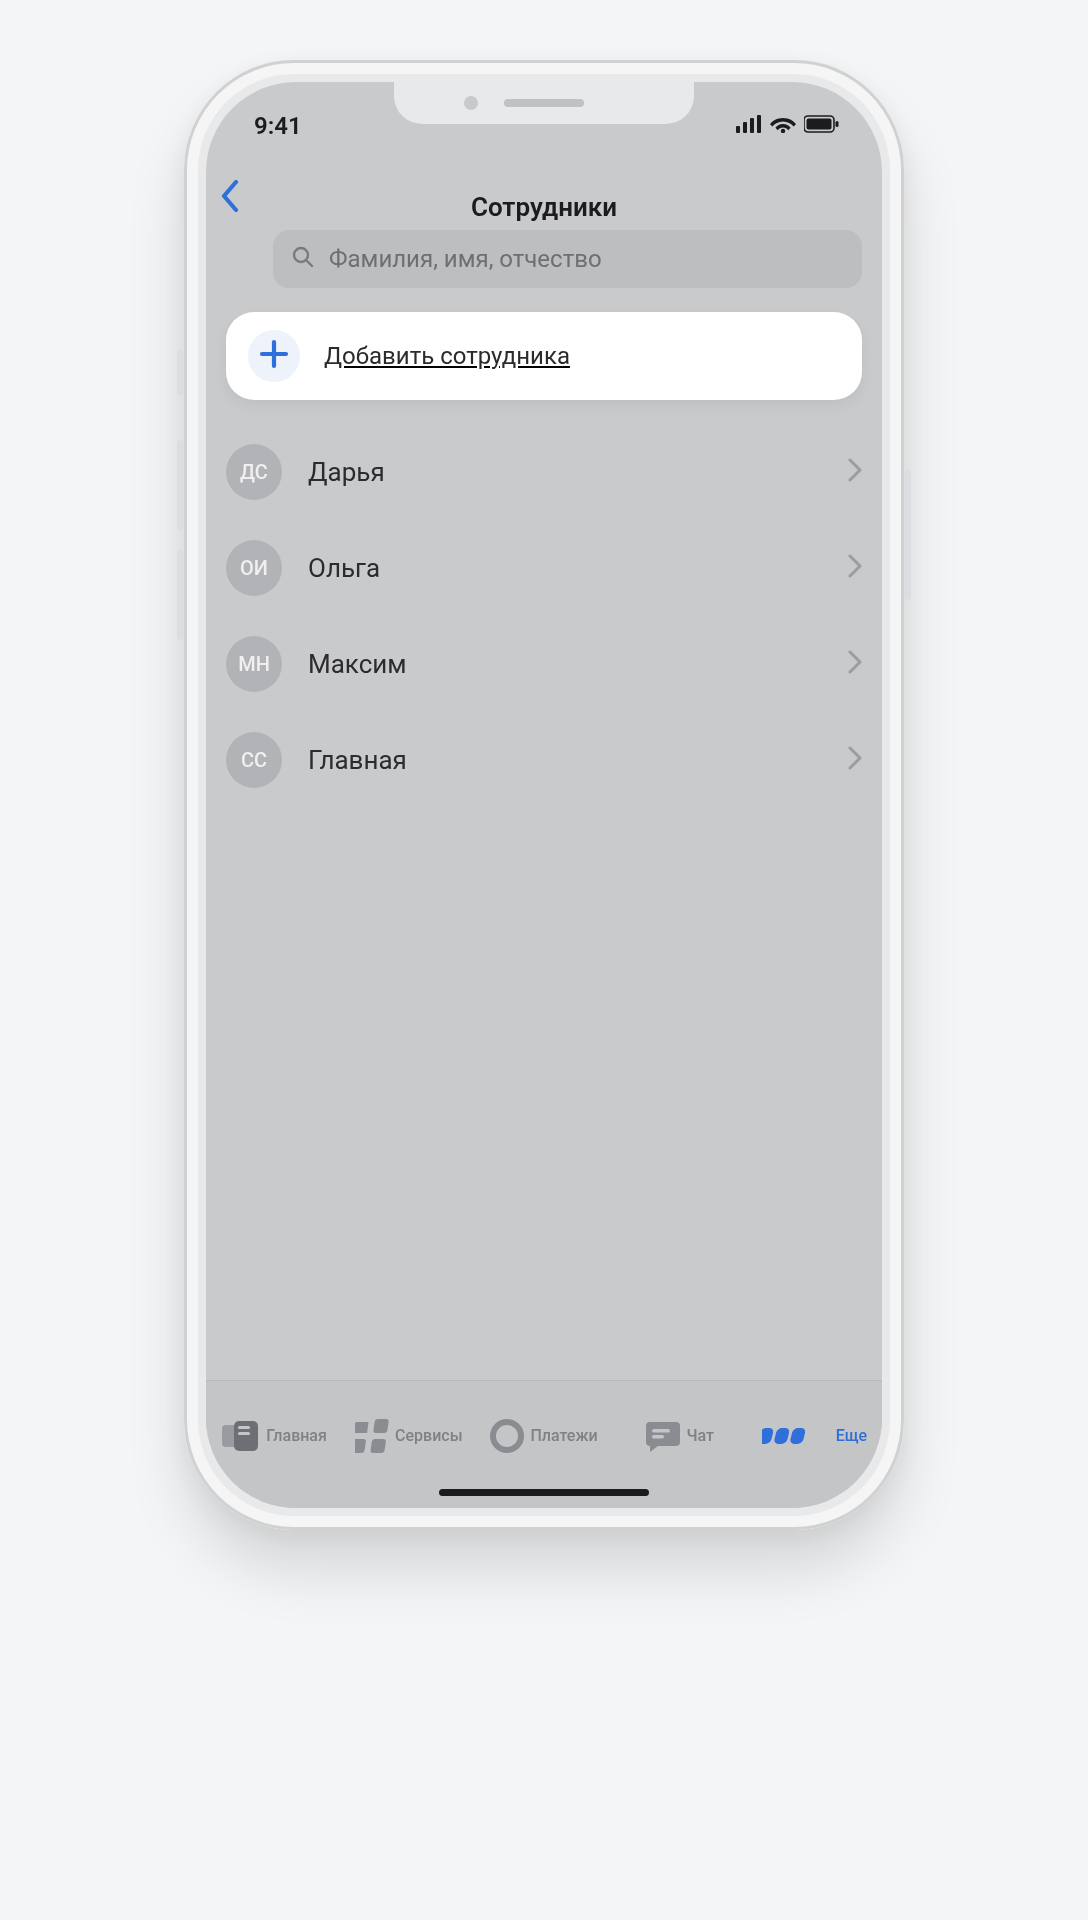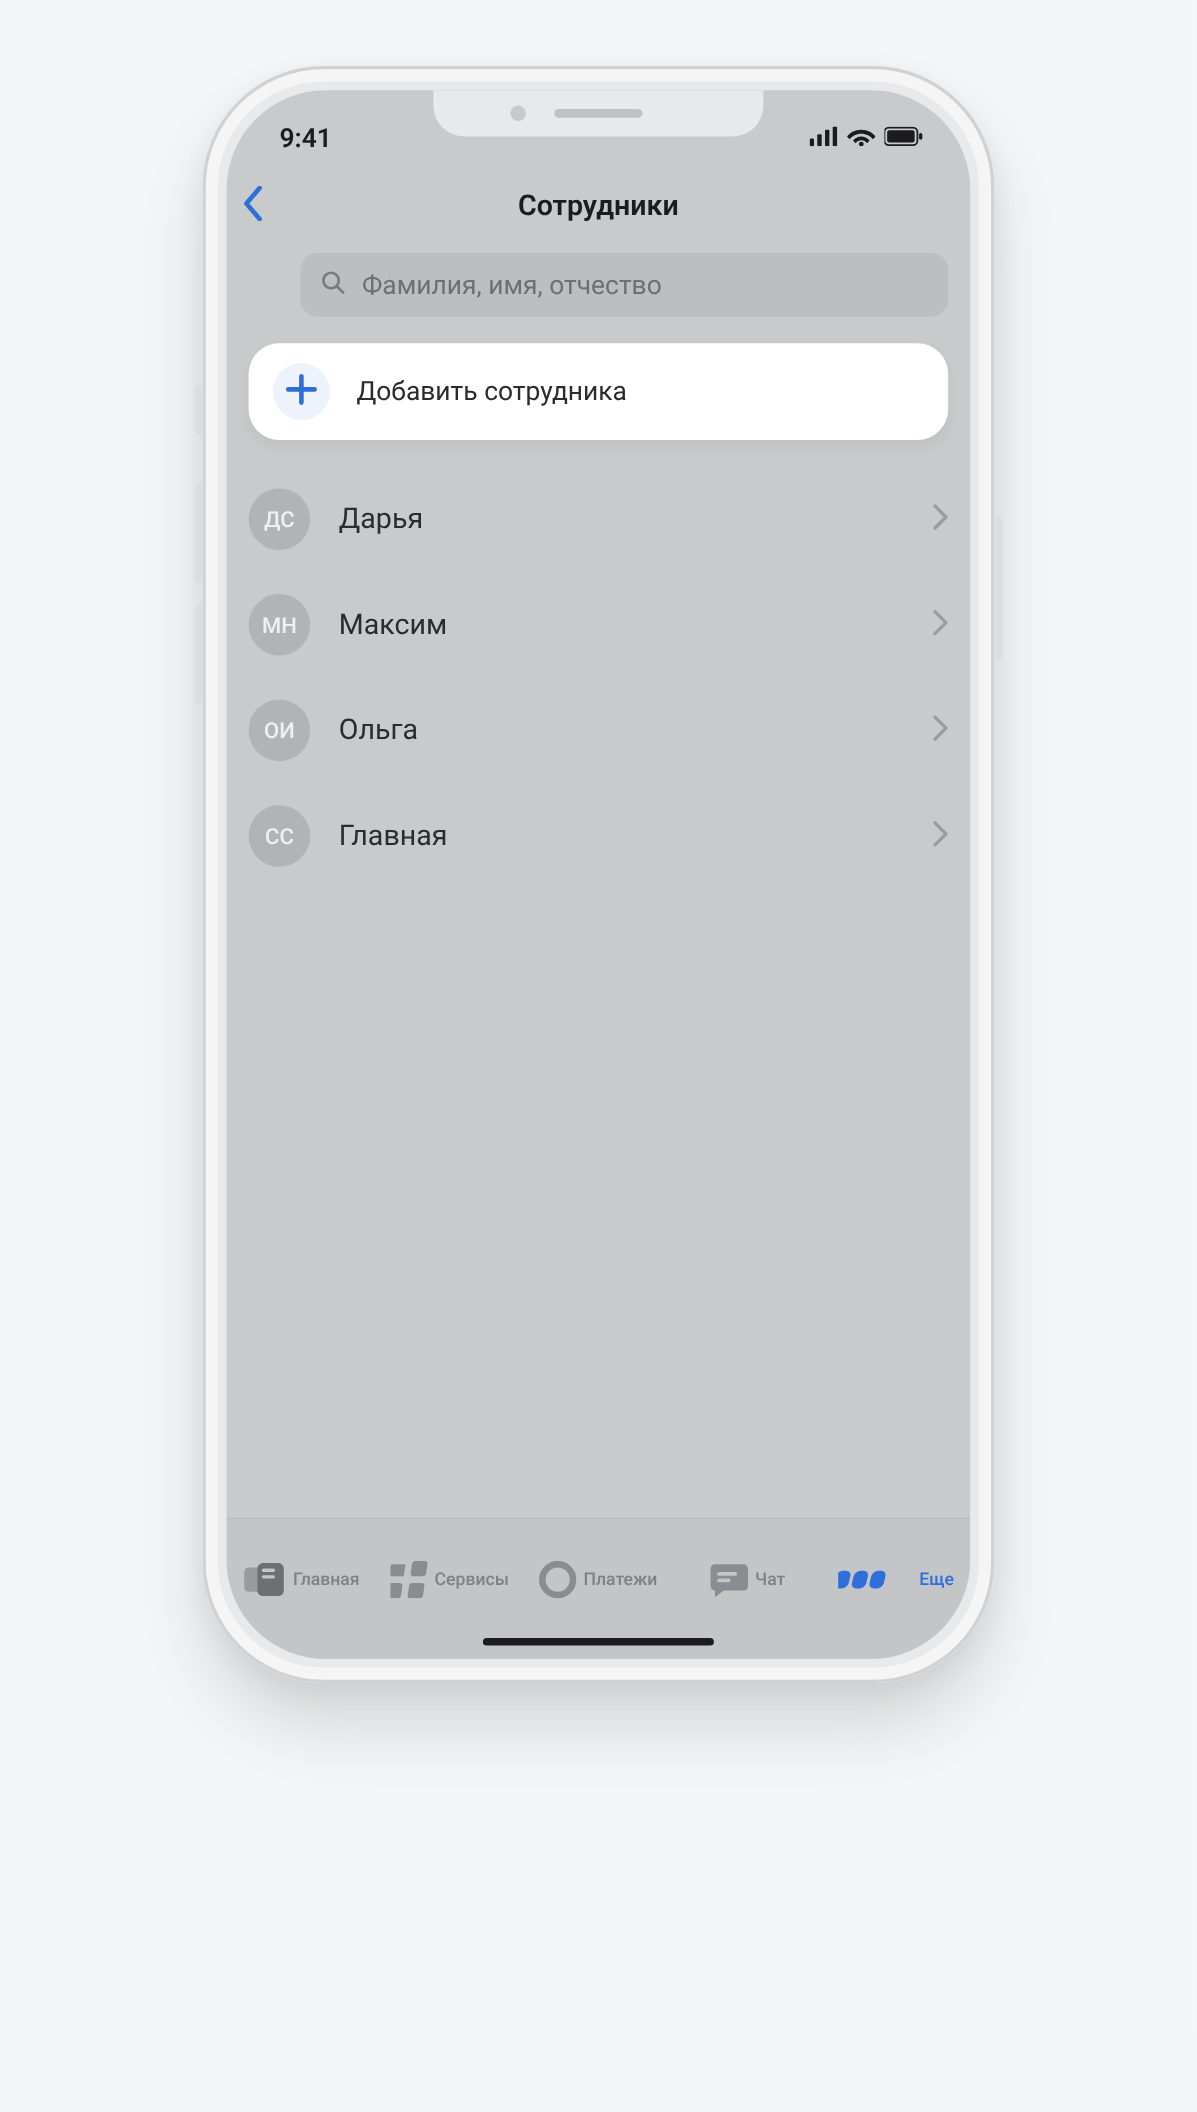--- a/index.html
+++ b/index.html
@@ -72,21 +72,21 @@
       position: relative;
       z-index: 5;
     }
     .status-time { font-size: 24px; font-weight: 600; color:#1c1c1e; }
     .status-right { display:flex; align-items:center; gap:8px; }
 
     
     .header {
       height: 70px;
       display:flex;
-      align-items:center;
+      align-items:flex-end;
       position: relative;
       padding: 0 0;
     }
     .back { width:48px; height:48px; display:flex; align-items:center; justify-content:center; }
     .header-title { position:absolute; left:0; right:0; text-align:center; font-size:26px; font-weight:600; color:#1c1c1e; pointer-events:none;}
 
     
     .search-wrap { padding: 8px 20px 18px; margin-left: 47px; }
     .search {
       height: 58px;
@@ -105,20 +105,21 @@
     
     .add-card {
       margin: 6px 20px 24px;
       background:#ffffff;
       border-radius: 28px;
       height: 88px;
       display:flex; align-items:center;
       padding: 0 22px;
       gap: 24px;
       box-shadow: 0 6px 14px rgba(0,0,0,0.05);
+      text-decoration: underline;
     }
     .plus-circle{
       width:52px;height:52px;border-radius:50%;
       background:#eef3fb; display:flex;align-items:center;justify-content:center;
     }
     .add-label{ font-size:24px; color:#2b2b2d; }
 
     
     .list { padding: 0 20px; }
     .row {
@@ -240,30 +241,30 @@
 
       <div class="row">
         <div class="avatar">ДС</div>
         <div class="row-name">Дарья</div>
         <span class="chev"><svg width="14" height="24" viewBox="0 0 14 24">
               <path d="M2 2 L12 12 L2 22" stroke="#6e6f73" stroke-width="3" fill="none" stroke-linecap="round" stroke-linejoin="round"></path>
             </svg></span>
       </div>
 
       <div class="row">
-        <div class="avatar">МН</div>
-        <div class="row-name">Максим</div>
+        <div class="avatar">ОИ</div>
+        <div class="row-name">Ольга</div>
         <span class="chev"><svg width="14" height="24" viewBox="0 0 14 24">
               <path d="M2 2 L12 12 L2 22" stroke="#6e6f73" stroke-width="3" fill="none" stroke-linecap="round" stroke-linejoin="round"></path>
             </svg></span>
       </div>
 
       <div class="row">
-        <div class="avatar">ОИ</div>
-        <div class="row-name">Ольга</div>
+        <div class="avatar">МН</div>
+        <div class="row-name">Максим</div>
         <span class="chev"><svg width="14" height="24" viewBox="0 0 14 24">
               <path d="M2 2 L12 12 L2 22" stroke="#6e6f73" stroke-width="3" fill="none" stroke-linecap="round" stroke-linejoin="round"></path>
             </svg></span>
       </div>
 
       <div class="row">
         <div class="avatar">СС</div>
         <div class="row-name">Главная</div>
         <span class="chev"><svg width="14" height="24" viewBox="0 0 14 24">
               <path d="M2 2 L12 12 L2 22" stroke="#6e6f73" stroke-width="3" fill="none" stroke-linecap="round" stroke-linejoin="round"></path>

